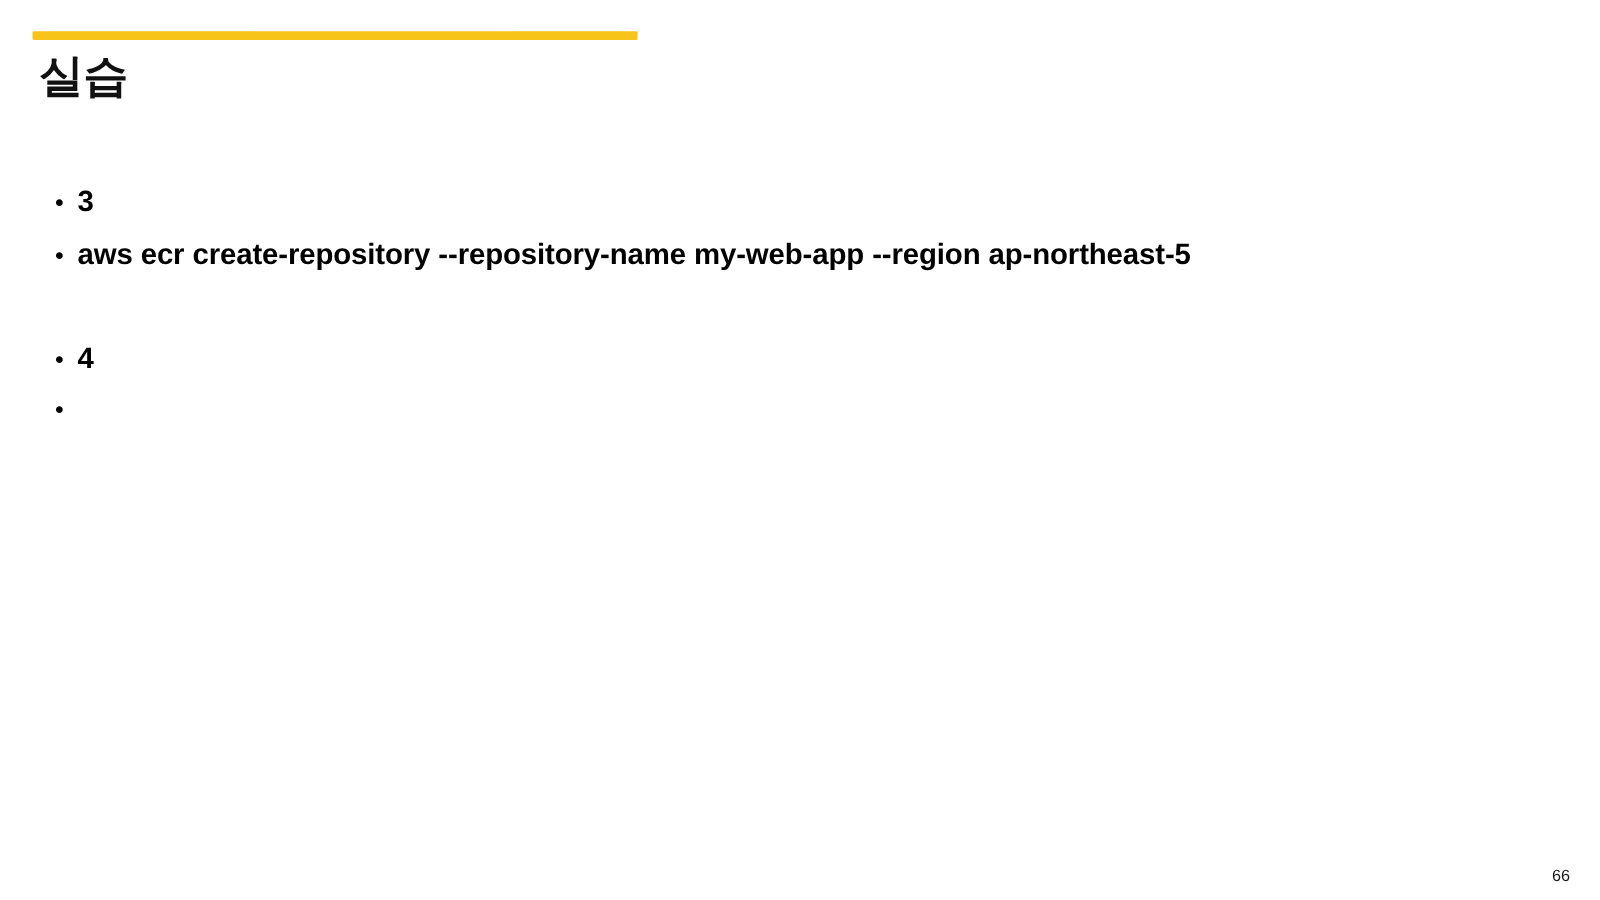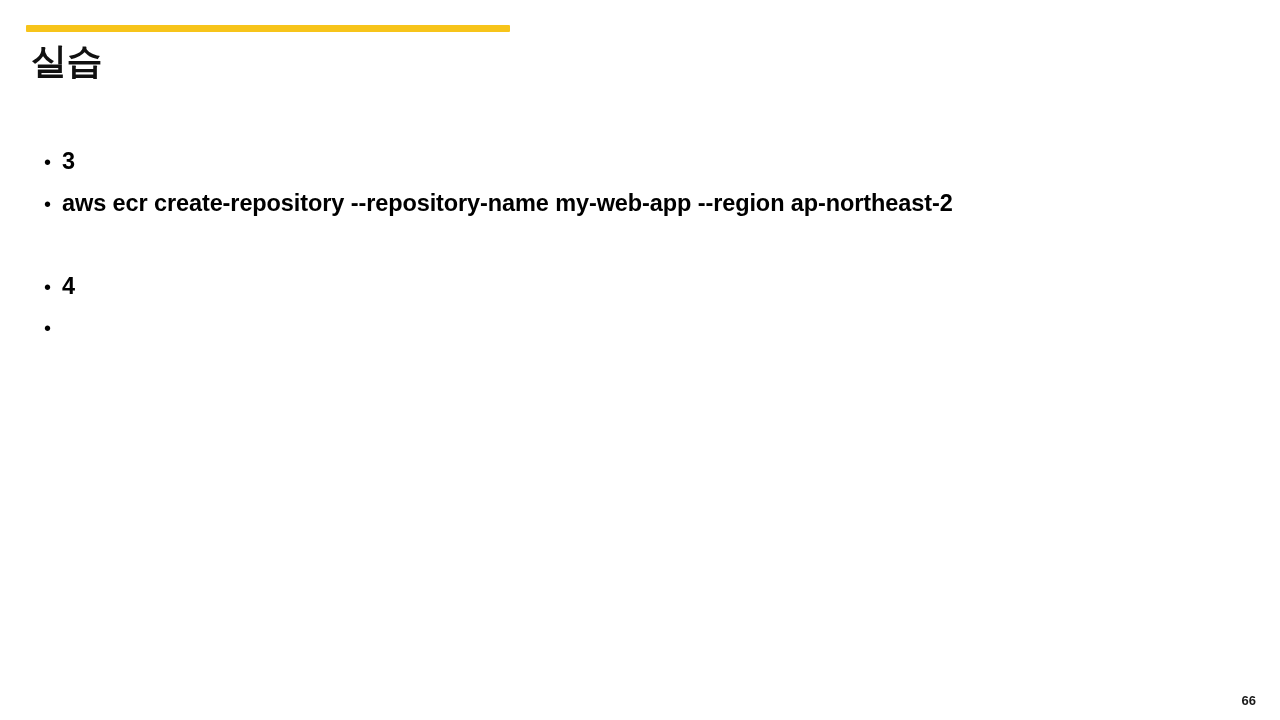--- a/index.html
+++ b/index.html
@@ -96,21 +96,21 @@
     color: #000000;
   }
 
   
   .page-number {
     position: absolute;
     right: 24px;
     bottom: 11px;
     font-size: 13px;
     line-height: 16px;
-    font-weight: bold;
+    font-weight: normal;
     color: #1a1a1a;
   }
 </style>
 </head>
 <body>
 
 <div class="slide">
 
   <div class="title-rule"></div>
 
@@ -118,21 +118,21 @@
 
   <div class="body-content">
 
     <ul class="bullet-group">
       <li class="bullet-item">
         <span class="bullet-marker">•</span>
         <span class="bullet-text">3</span>
       </li>
       <li class="bullet-item">
         <span class="bullet-marker">•</span>
-        <span class="bullet-text">aws ecr create-repository --repository-name my-web-app --region ap-northeast-2</span>
+        <span class="bullet-text">aws ecr create-repository --repository-name my-web-app --region ap-northeast-5</span>
       </li>
     </ul>
 
     <ul class="bullet-group">
       <li class="bullet-item">
         <span class="bullet-marker">•</span>
         <span class="bullet-text">4</span>
       </li>
       <li class="bullet-item">
         <span class="bullet-marker">•</span>

